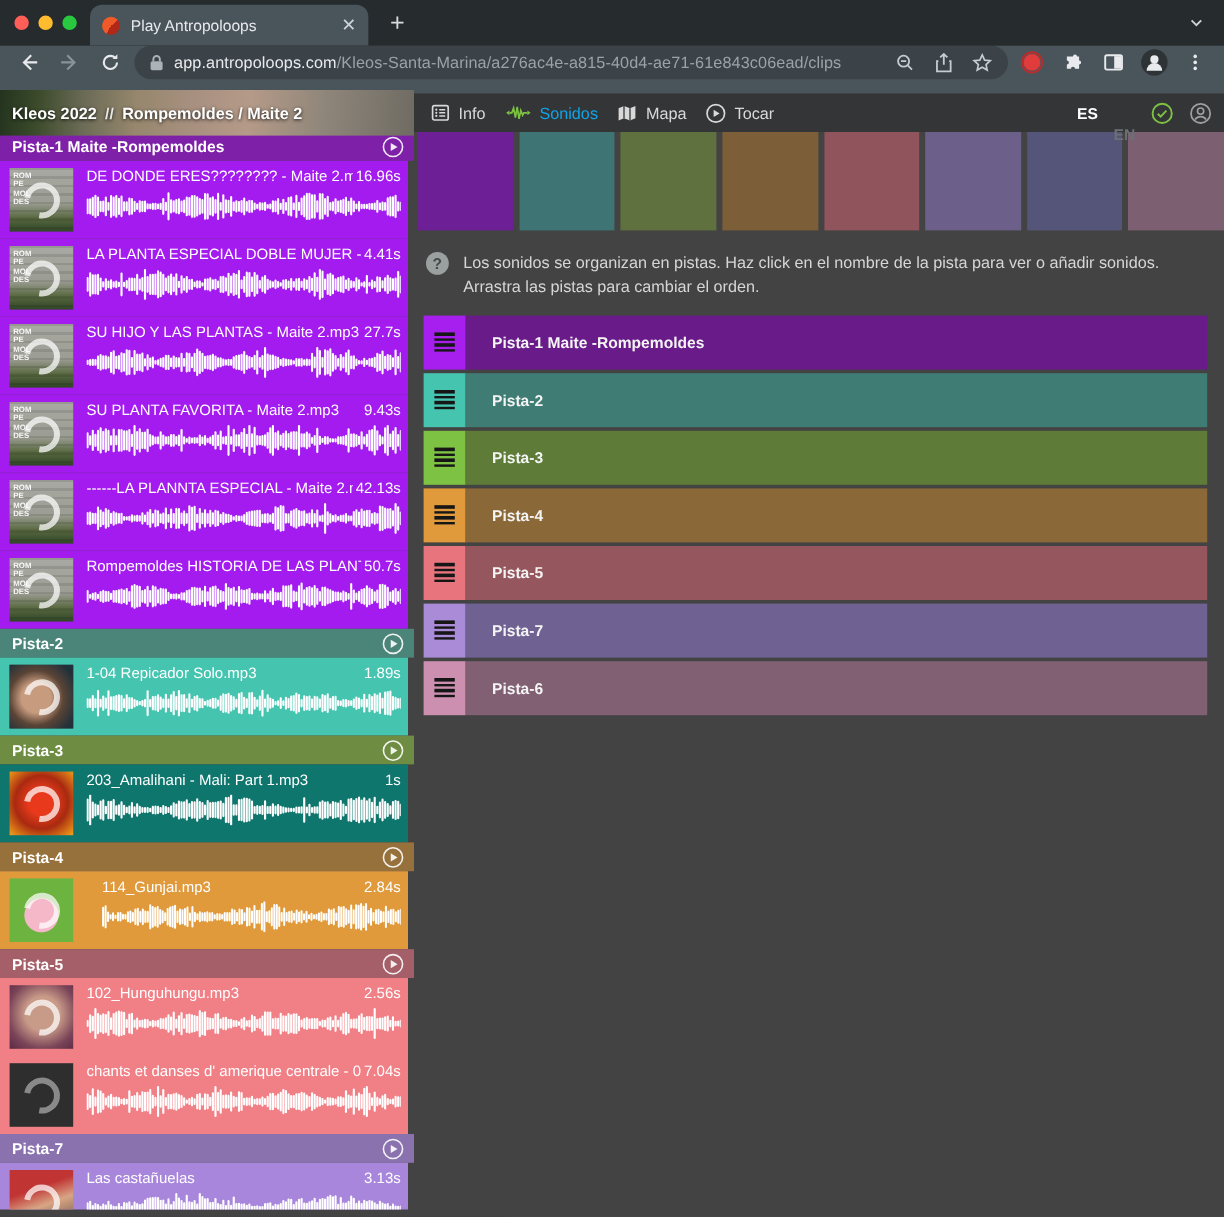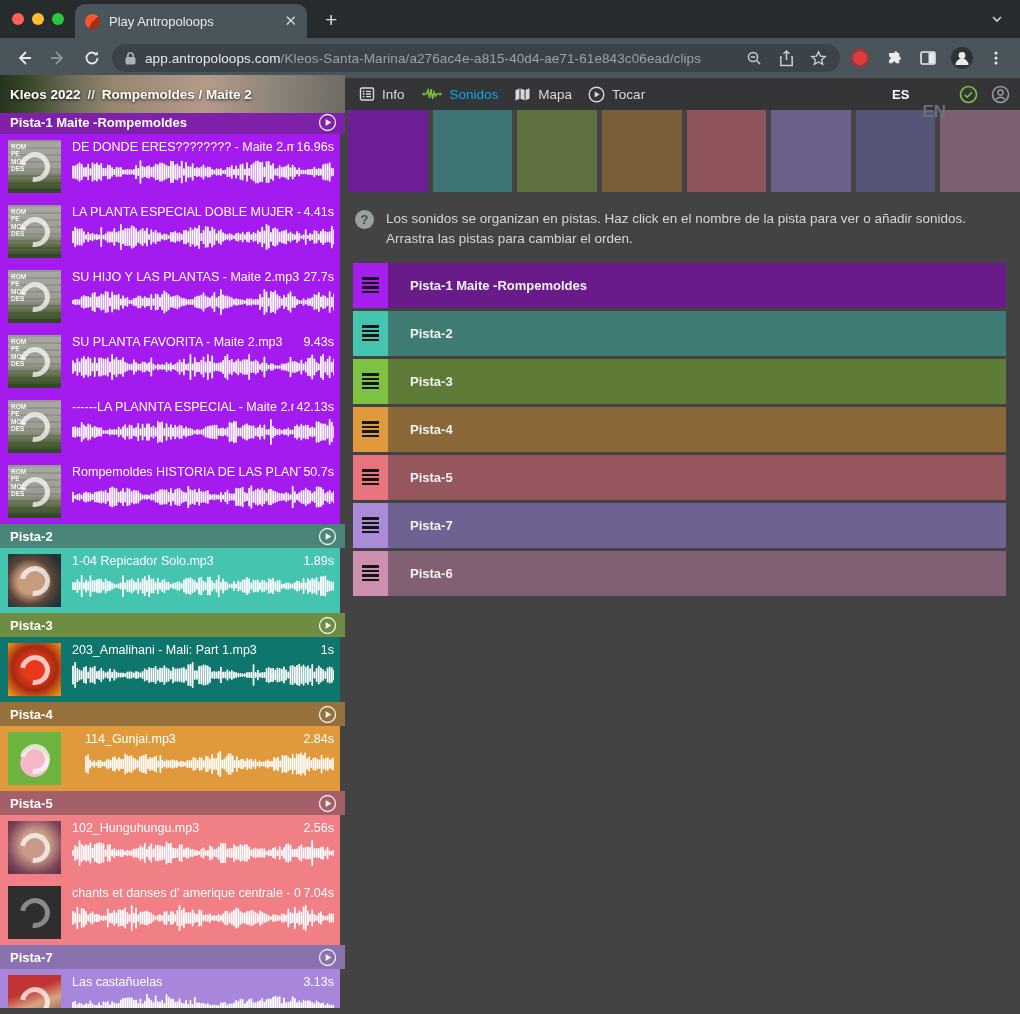--- a/index.html
+++ b/index.html
@@ -13,40 +13,40 @@
   .tl.red{ background:#ff5f57; } .tl.yellow{ background:#febc2e; } .tl.green{ background:#28c840; }
   .tab { margin-left:75px; width:232px; height:34px; background:#49545b; border-radius:10px 10px 0 0;
          display:flex; align-items:center; padding:0 10px; gap:9px; color:#e8eaed; font-size:13px; }
   .favicon { width:15px; height:15px; border-radius:50%;
              background:conic-gradient(from 210deg,#f05a28 0 200deg,#b02818 200deg 360deg); flex:none; }
   .tab-title { flex:1; white-space:nowrap; overflow:hidden; }
   .tab-close { color:#cdd2d6; font-size:15px; cursor:default; }
   .newtab { color:#d7dbde; font-size:21px; margin-left:18px; padding-bottom:6px; }
   .tabchev { position:absolute; right:16px; top:12px; }
 
-  .toolbar { height:40px; background:#49545b; display:flex; align-items:center; padding:0 10px; gap:6px; }
+  .toolbar { height:40px; background:#49545b; display:flex; padding:0 10px; gap:6px; }
   .tbtn { width:28px; height:28px; display:flex; align-items:center; justify-content:center; flex:none; }
   .omnibox { flex:1; height:28px; background:#3b4349; border-radius:14px; display:flex; align-items:center;
              padding:0 10px 0 12px; gap:8px; color:#e8eaed; font-size:13.5px; overflow:hidden; }
   .url { flex:1; white-space:nowrap; overflow:hidden; letter-spacing:.1px; }
   .url .host{ color:#e8eaed; } .url .path{ color:#9aa3a9; }
   .obtn { width:24px; height:24px; display:flex; align-items:center; justify-content:center; flex:none; }
 
   
   .appbar { height:32px; background:#343536; display:flex; align-items:center; position:relative; }
   .hero { width:345px; height:38px; flex:none; display:flex; align-items:center; padding:0 10px; gap:7px;
           background:linear-gradient(95deg,#24331e 0%,#3a4a2a 9%,#6a6a55 20%,#96876d 33%,#a89080 47%,#b59a88 60%,#8f867a 78%,#6f6b63 100%); }
   .crumb { color:#fff; font-weight:bold; font-size:13.5px; white-space:nowrap; text-shadow:0 1px 3px rgba(0,0,0,.85); }
   .crumb-sep { color:#e8e8e8; font-weight:bold; font-size:13px; text-shadow:0 1px 3px rgba(0,0,0,.85); }
   .nav { display:flex; align-items:center; gap:16px; margin-left:14px; }
   .navitem { display:flex; align-items:center; gap:7px; color:#d9d9d9; font-size:13.5px; }
   .navitem.active { color:#0ea5e9; }
   .appbar-right { position:absolute; right:10px; display:flex; align-items:center; gap:13px; }
   .lang-es { color:#fff; font-weight:bold; font-size:13px; }
-  .lang-en { color:#6b7075; font-weight:bold; font-size:17px;margin-top:36px; }
+  .lang-en { color:#6b7075; font-weight:bold; font-size:13px;margin-top:36px; }
 
   
   .content { display:flex; height:898px; }
   .sidebar { width:345px; flex:none; background:#434343; overflow:hidden; }
   .main { flex:1; overflow:hidden; }
 
   
   .trackhead { height:24px; width:345px; display:flex; align-items:center; padding:0 8px 0 10px; }
   .trackname { flex:1; color:#fff; font-weight:bold; font-size:13px; white-space:nowrap; overflow:hidden; }
   .playbtn { width:19px; height:19px; flex:none; opacity:.9; }

